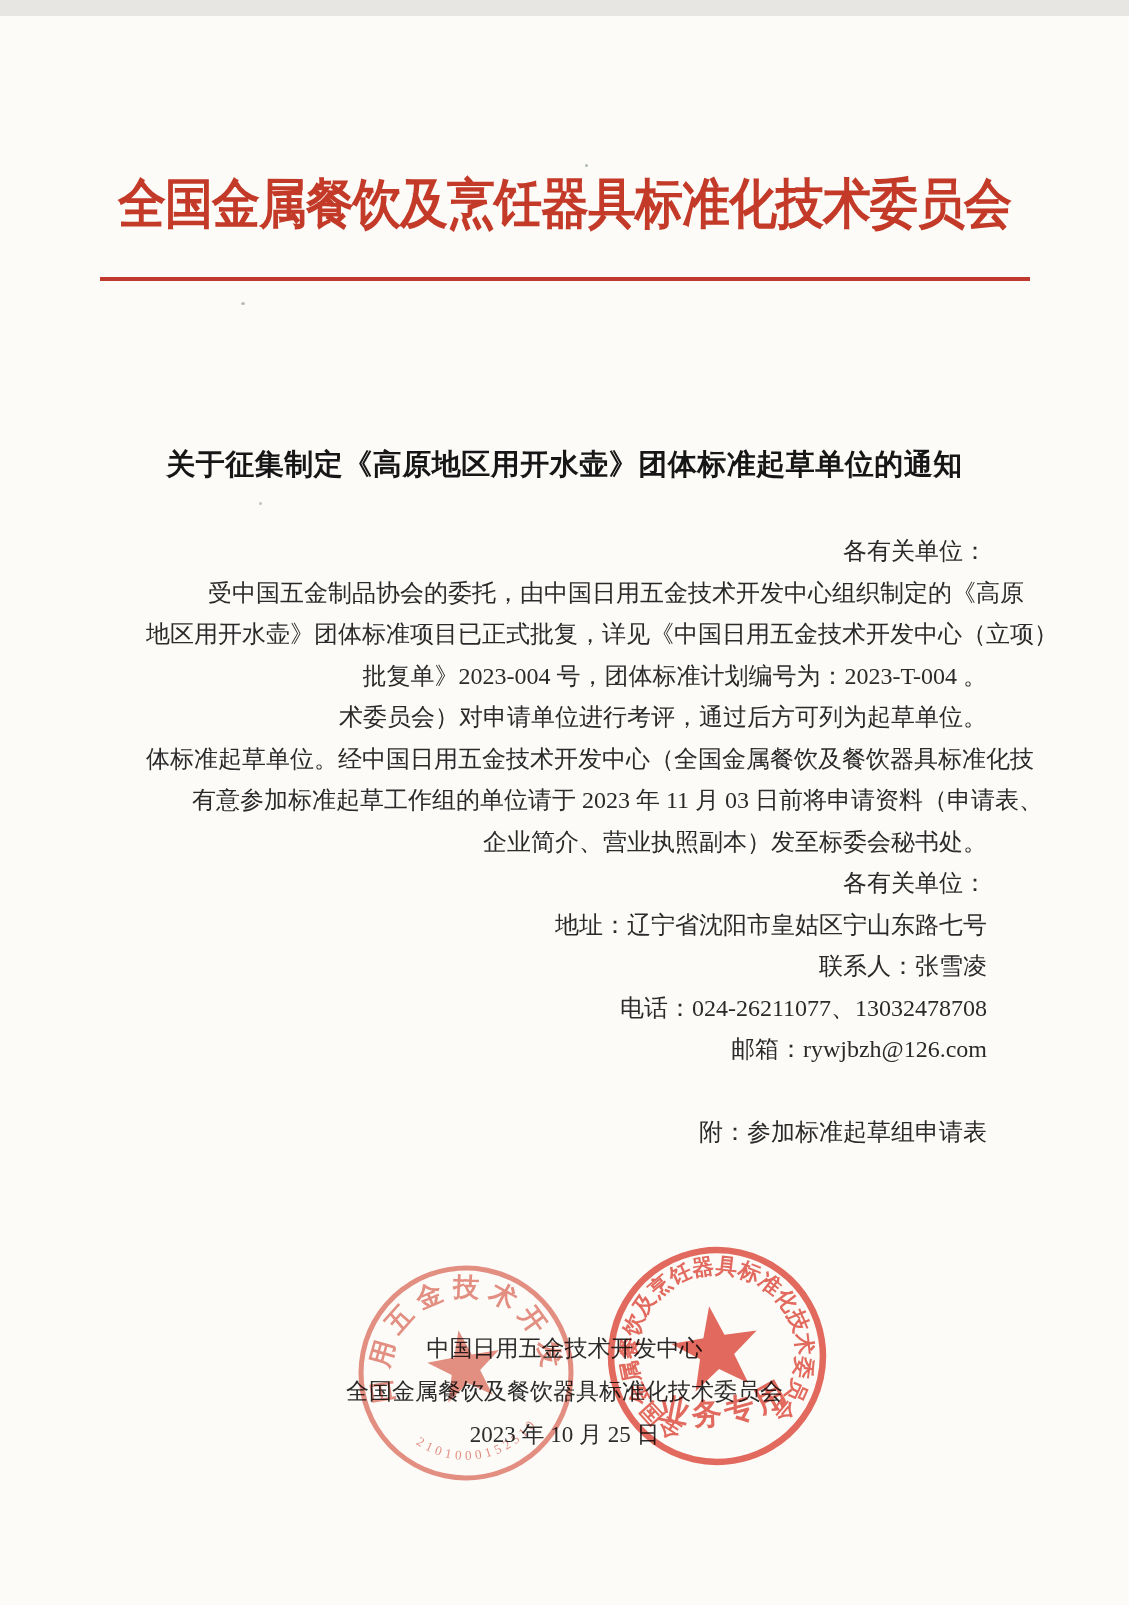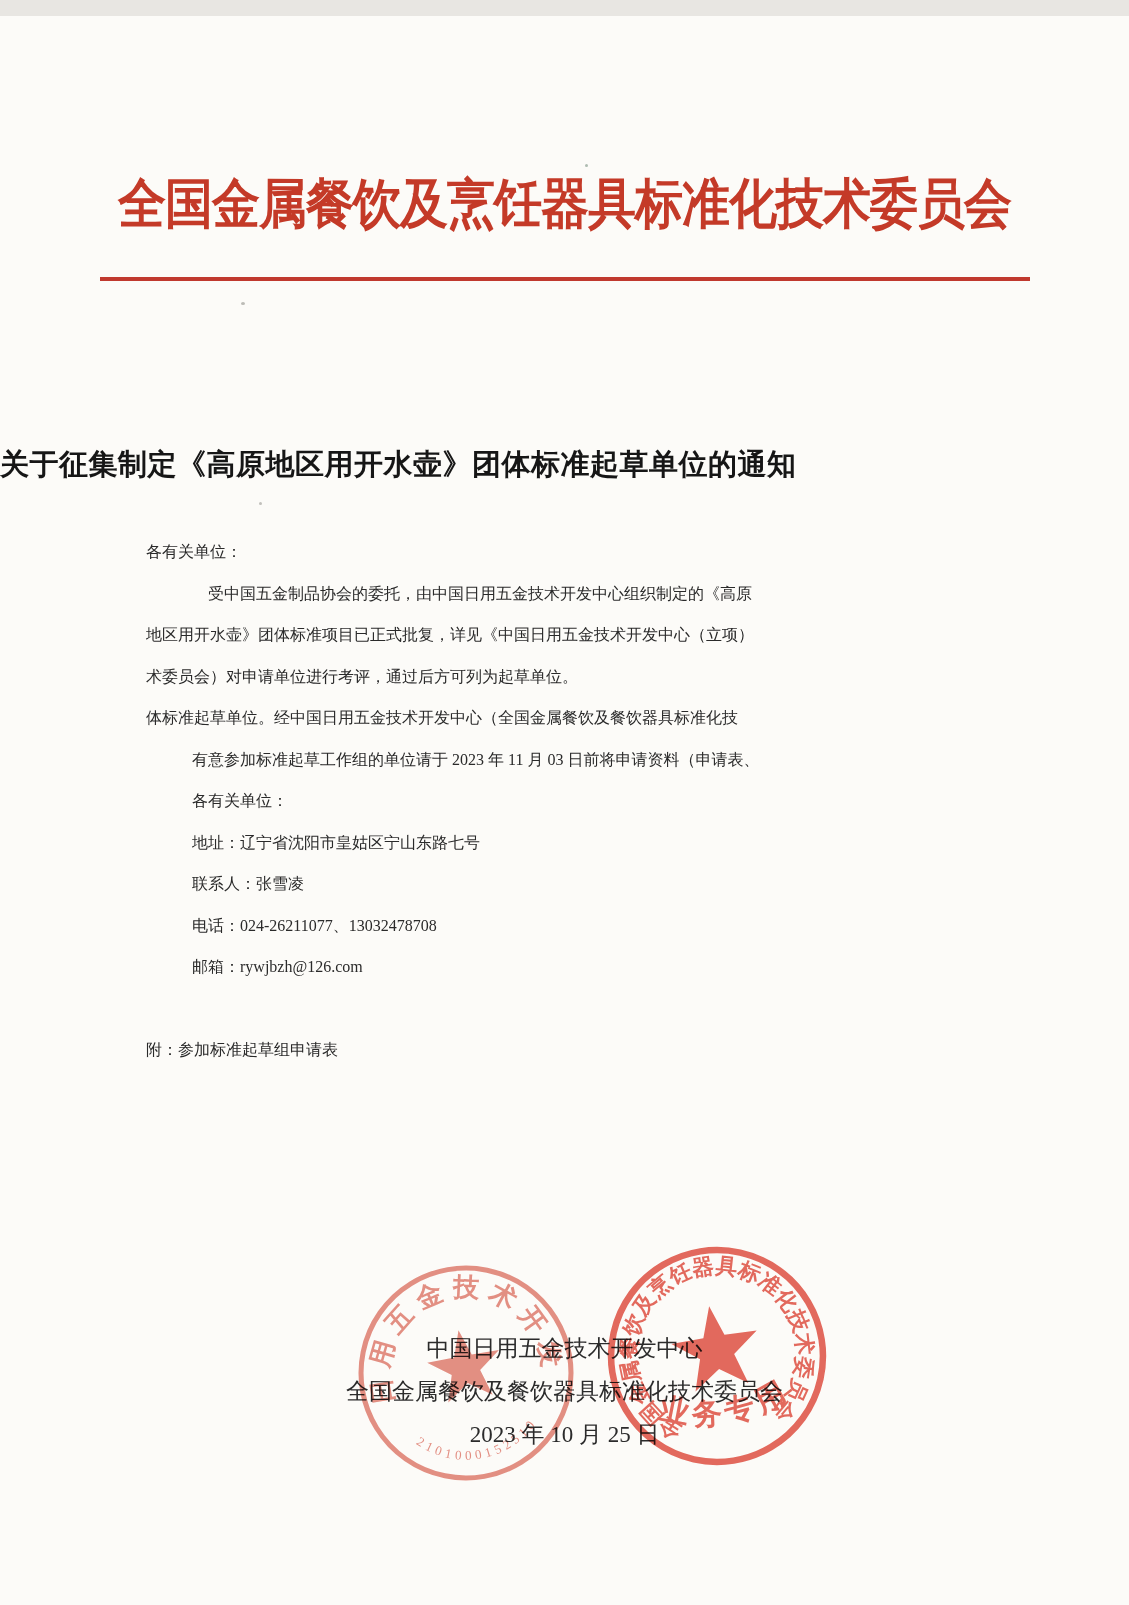--- a/index.html
+++ b/index.html
@@ -19,29 +19,29 @@
     font-size:48px;font-weight:bold;letter-spacing:-1px;
     transform:scaleY(1.12);transform-origin:center top;
     white-space:nowrap;
   }
   .rule{
     position:absolute;top:261px;left:100px;width:930px;height:4px;
   }
   
   .doc-title{
     position:absolute;top:429px;left:0;width:100%;
-    text-align:left;
+    text-align:center;
     font-family:Liberation Serif, serif;
     font-size:29px;font-weight:bold;color:#161616;
     letter-spacing:0.5px;white-space:nowrap;
   }
   
   .body-block{
     position:absolute;top:515px;left:146px;width:841px;
-    font-size:16px;line-height:41.5px;color:#2a2a2a;
+    font-size:24px;line-height:41.5px;color:#2a2a2a;text-align:right;
   }
   .line{height:41.5px;white-space:nowrap;}
   .indent2{padding-left:46px;}
   .indent3{padding-left:62px;}
   .gap{height:41.5px;}
   
   .signature{
     position:absolute;top:1311px;left:0;width:100%;
     text-align:center;font-size:23px;line-height:43px;color:#2b2b2b;
     z-index:2;white-space:nowrap;
@@ -68,25 +68,27 @@
   <div class="letterhead" style="color: rgb(196, 58, 40);">全国金属餐饮及烹饪器具标准化技术委员会</div>
   <div class="rule" style="background: rgb(192, 57, 46);"></div>
 
   <div class="doc-title">关于征集制定《高原地区用开水壶》团体标准起草单位的通知</div>
 
   <div class="body-block">
     <div class="line">各有关单位：</div>
 
     <div class="line indent3">受中国五金制品协会的委托，由中国日用五金技术开发中心组织制定的《高原</div>
     <div class="line">地区用开水壶》团体标准项目已正式批复，详见《中国日用五金技术开发中心（立项）</div>
+    <div class="line">批复单》2023-004 号，团体标准计划编号为：2023-T-004 。</div>
 
     <div class="line">术委员会）对申请单位进行考评，通过后方可列为起草单位。</div>
     <div class="line">体标准起草单位。经中国日用五金技术开发中心（全国金属餐饮及餐饮器具标准化技</div>
 
     <div class="line indent2">有意参加标准起草工作组的单位请于 2023 年 11 月 03 日前将申请资料（申请表、</div>
+    <div class="line">企业简介、营业执照副本）发至标委会秘书处。</div>
 
     <div class="line indent2">各有关单位：</div>
     <div class="line indent2">地址：辽宁省沈阳市皇姑区宁山东路七号</div>
     <div class="line indent2">联系人：张雪凌</div>
     <div class="line indent2">电话：024-26211077、13032478708</div>
     <div class="line indent2">邮箱：rywjbzh@126.com</div>
 
     <div class="gap"></div>
 
     <div class="line">附：参加标准起草组申请表</div>

